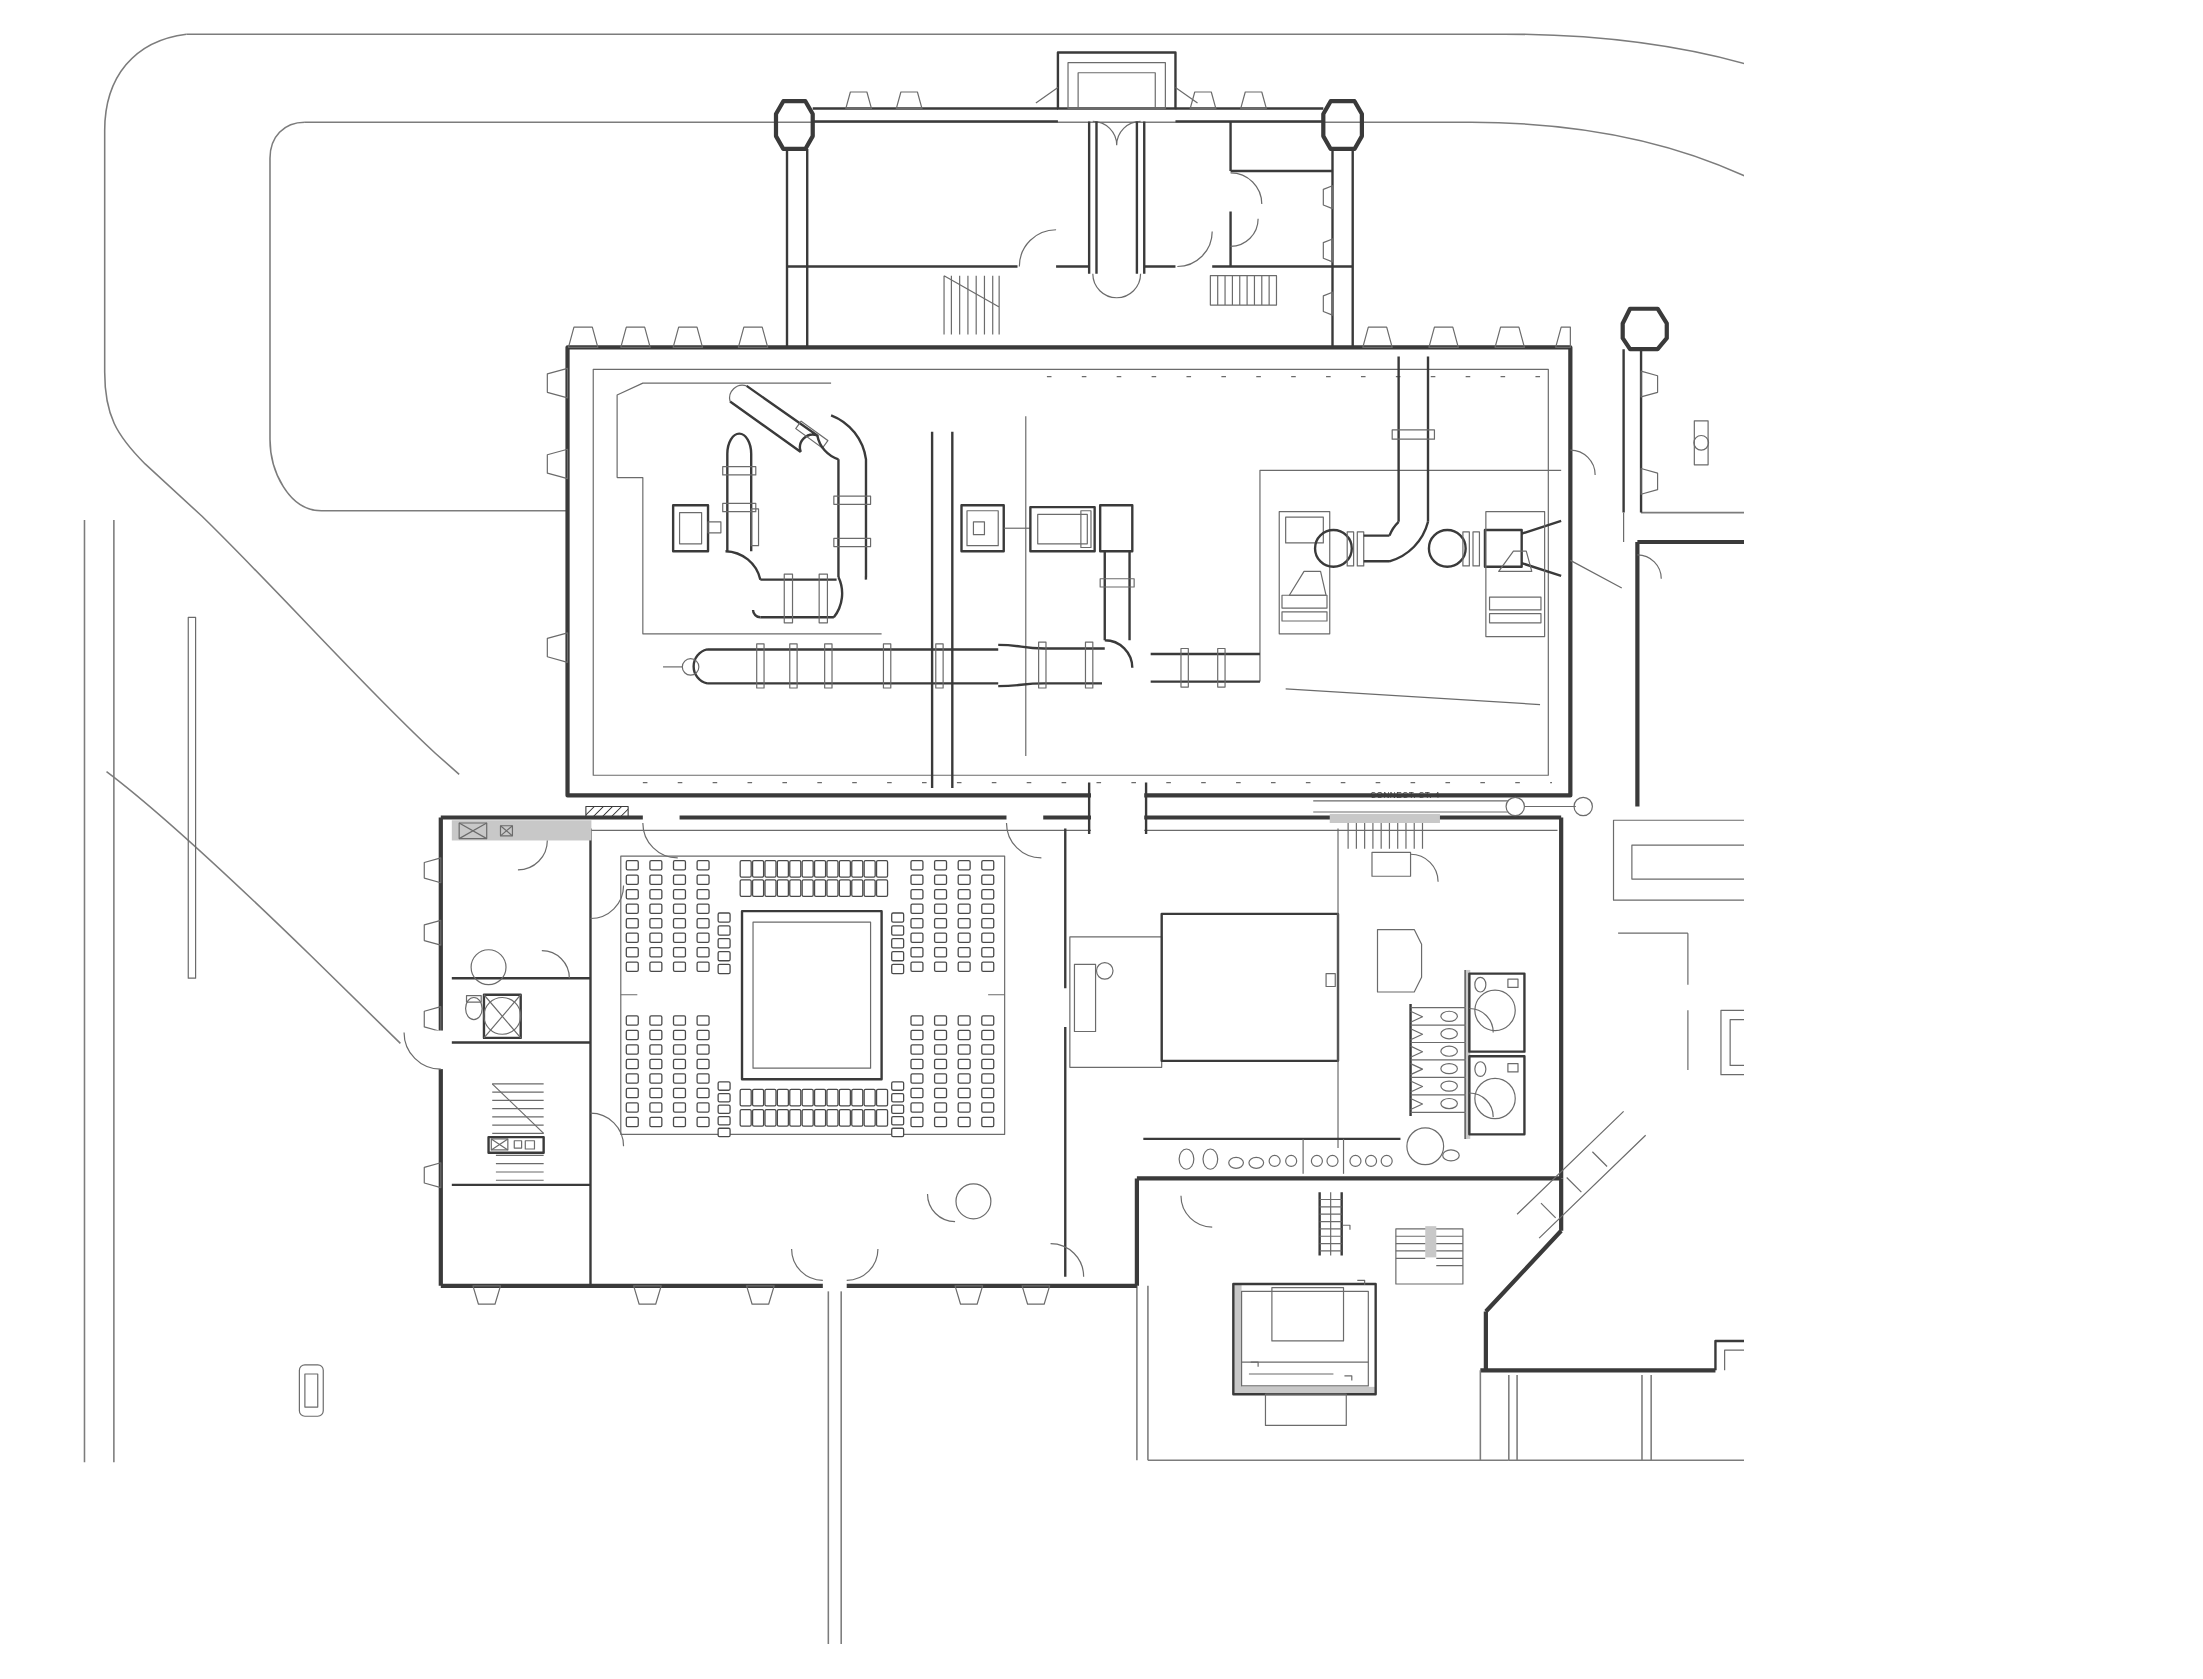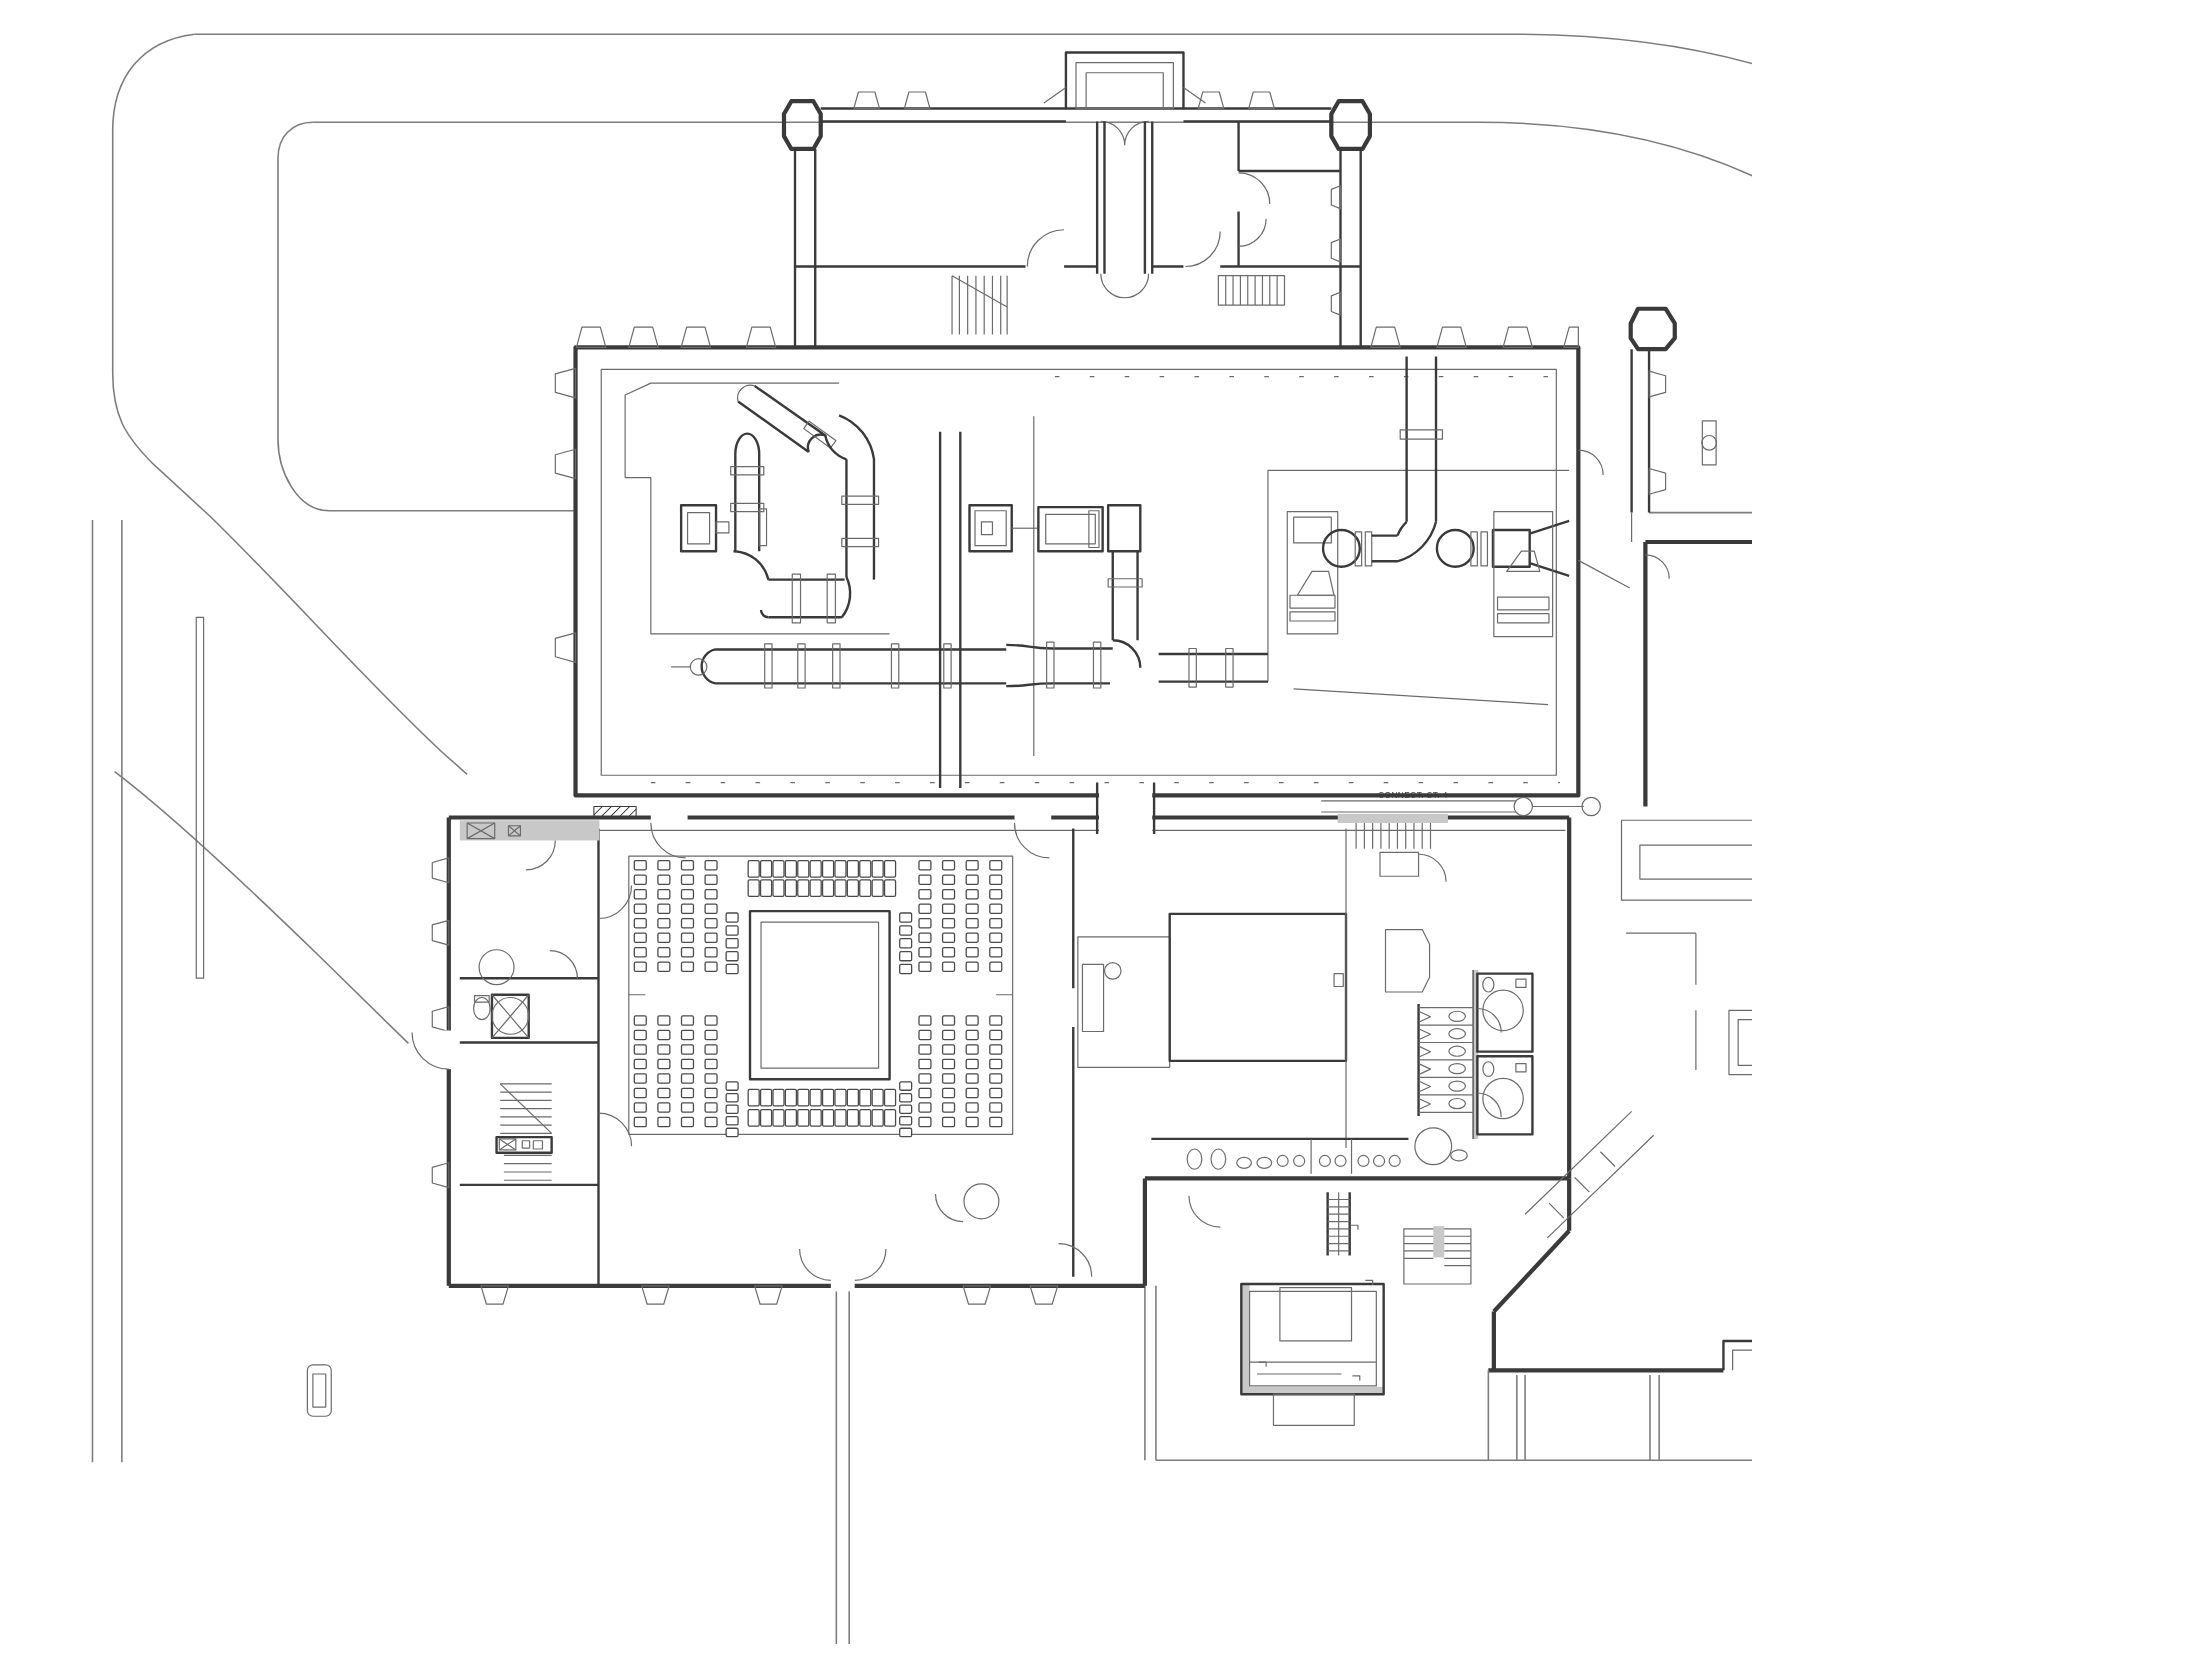--- a/index.html
+++ b/index.html
@@ -1,17 +1,17 @@
 <!DOCTYPE html>
 <html style="font-size:14.7px"><head>
 <meta charset="utf-8">
 <style>
   html,body{margin:0;padding:0;background:#ffffff;}
   .stage{width:1744px;height:1680px;position:relative;background:#fff;overflow:hidden;
-         font-family:"Liberation Sans",sans-serif;margin-left:8px;}
+         font-family:"Liberation Sans",sans-serif;}
   svg{display:block}
   svg *{fill:none;stroke:#3a3a3a;stroke-width:2;stroke-linejoin:round;stroke-linecap:butt;}
   .w{stroke-width:4.6}           
   .m{stroke-width:2.6}           
   .t{stroke-width:1.3;stroke:#6b6b6b} 
   .s{stroke:#7c7c7c;stroke-width:1.7} 
   .seat{fill:#ffffff;stroke:#4a4a4a;stroke-width:1.4}
   .poche{fill:#c8c8c8;stroke:none}
   .gap{fill:#ffffff;stroke:none}
   .hatchf{fill:url(#hatch);stroke:#3a3a3a;stroke-width:1.2}

